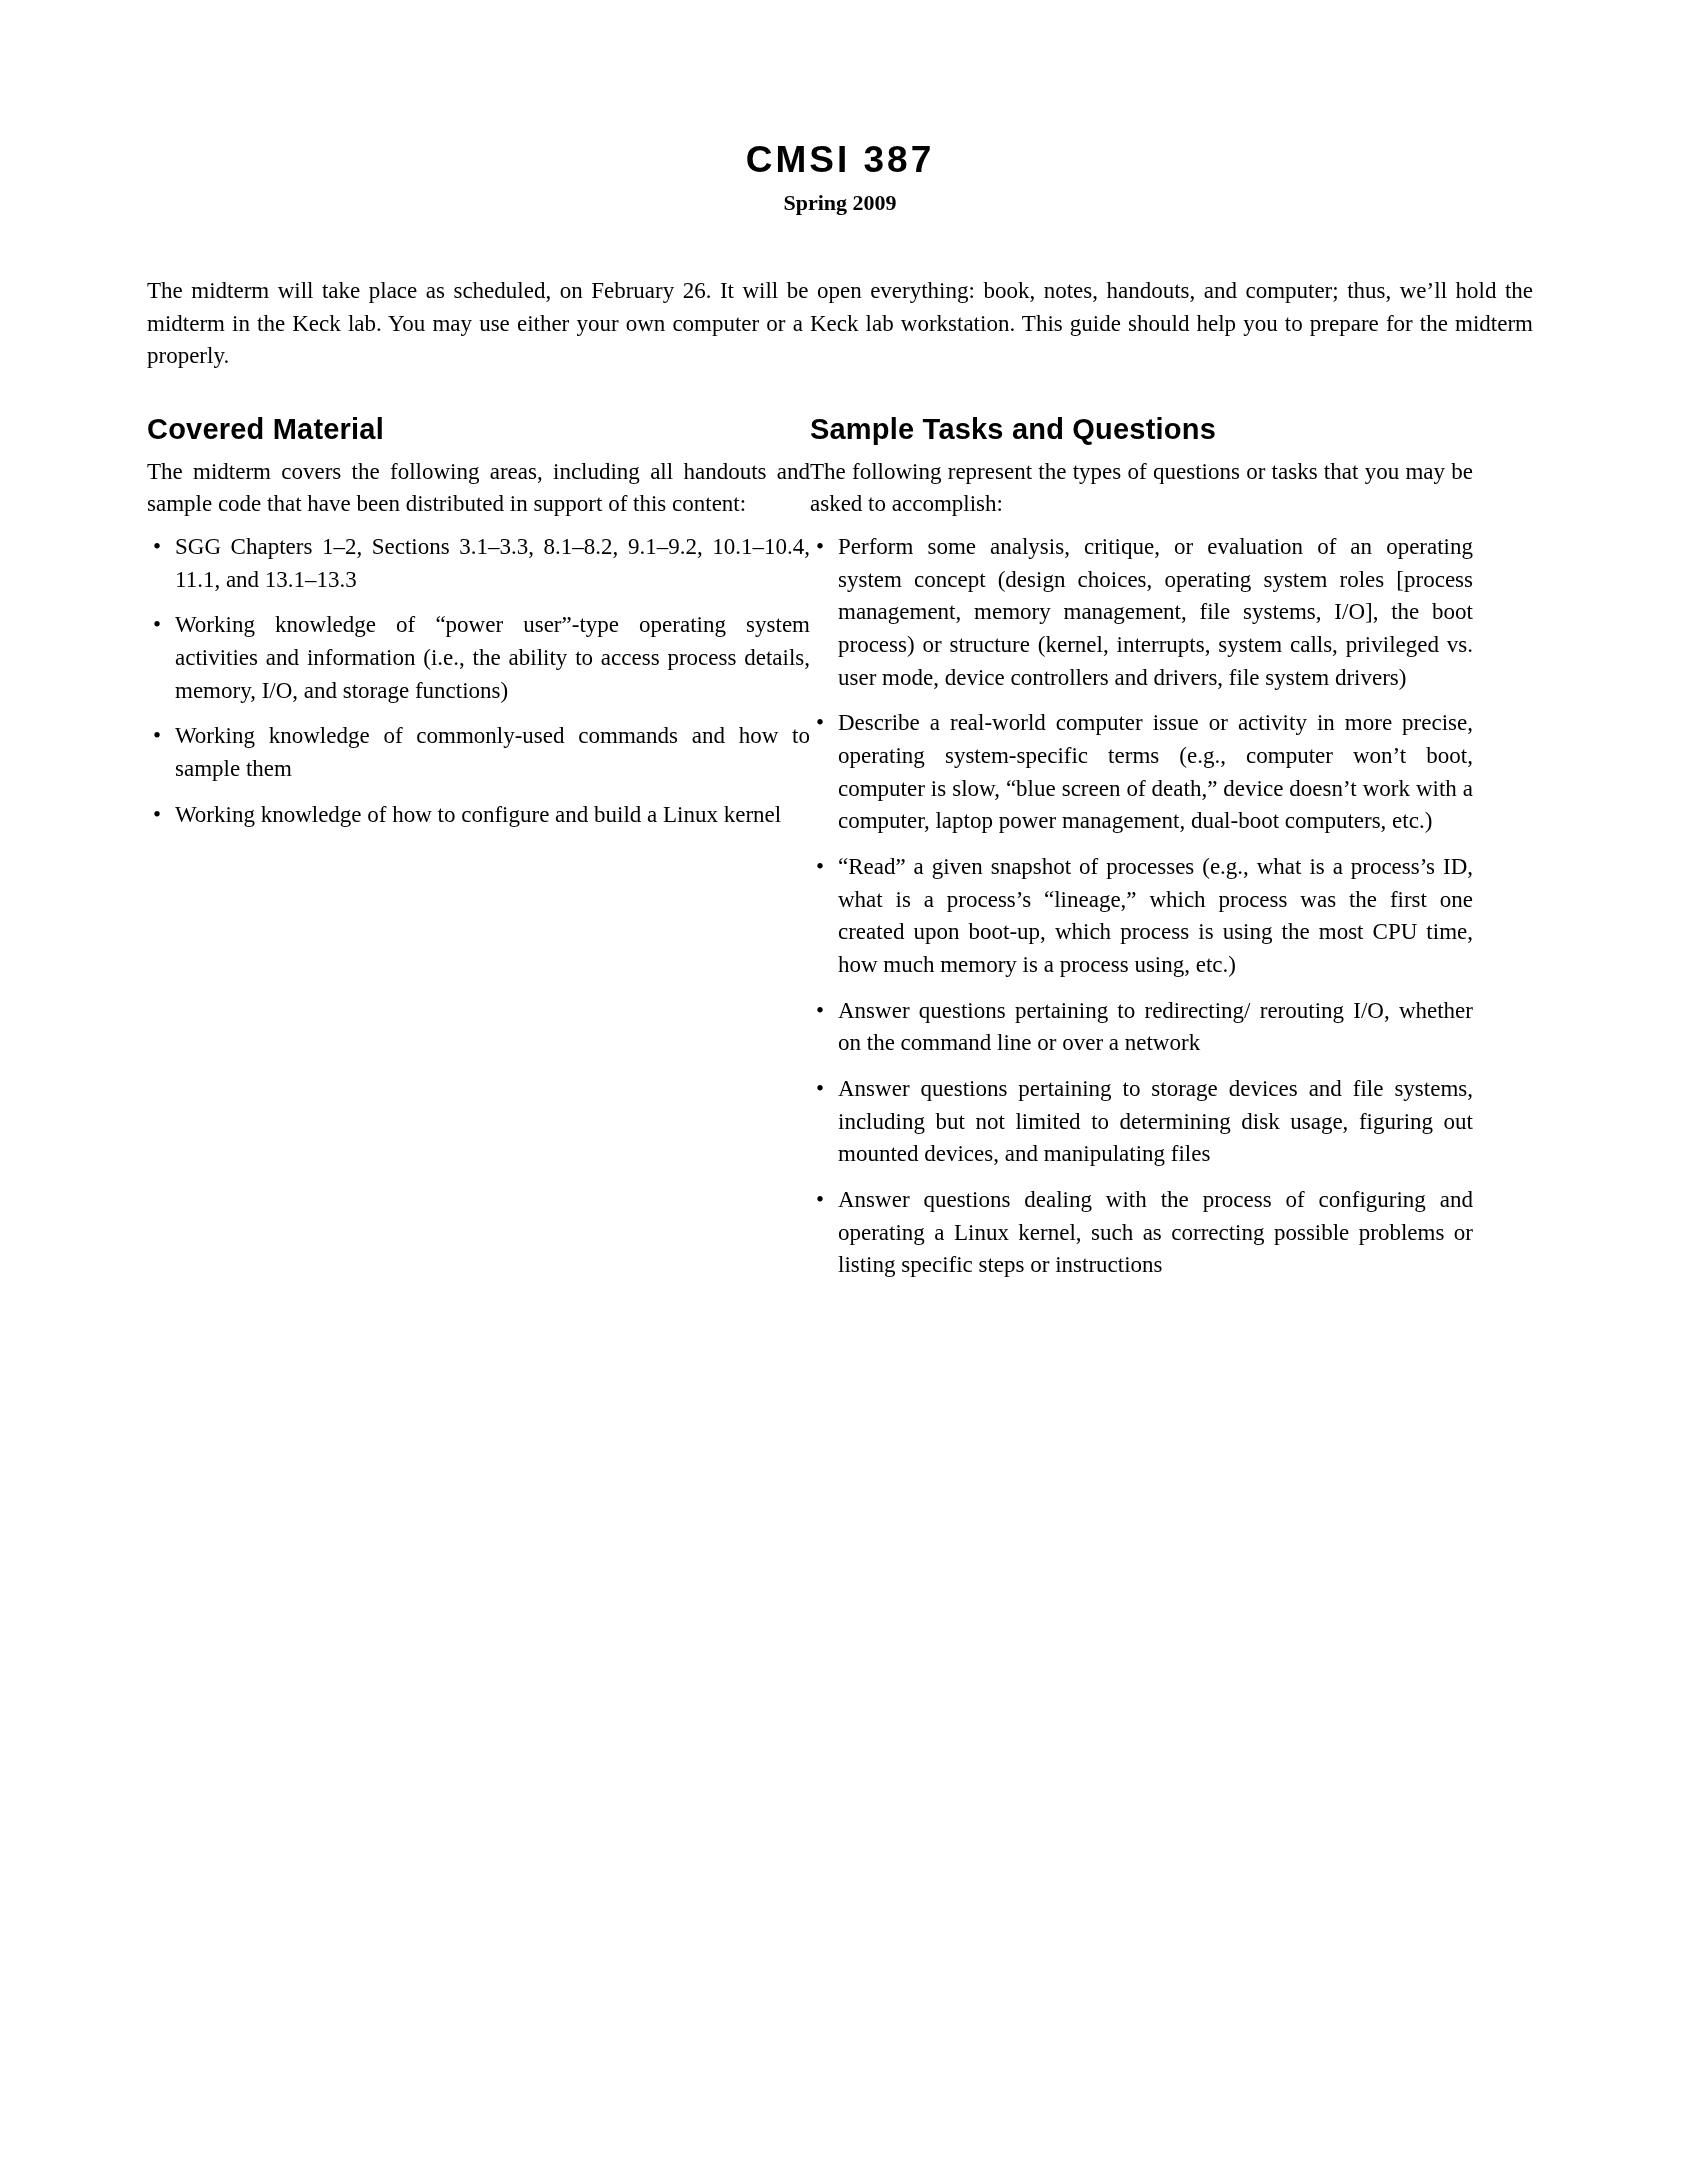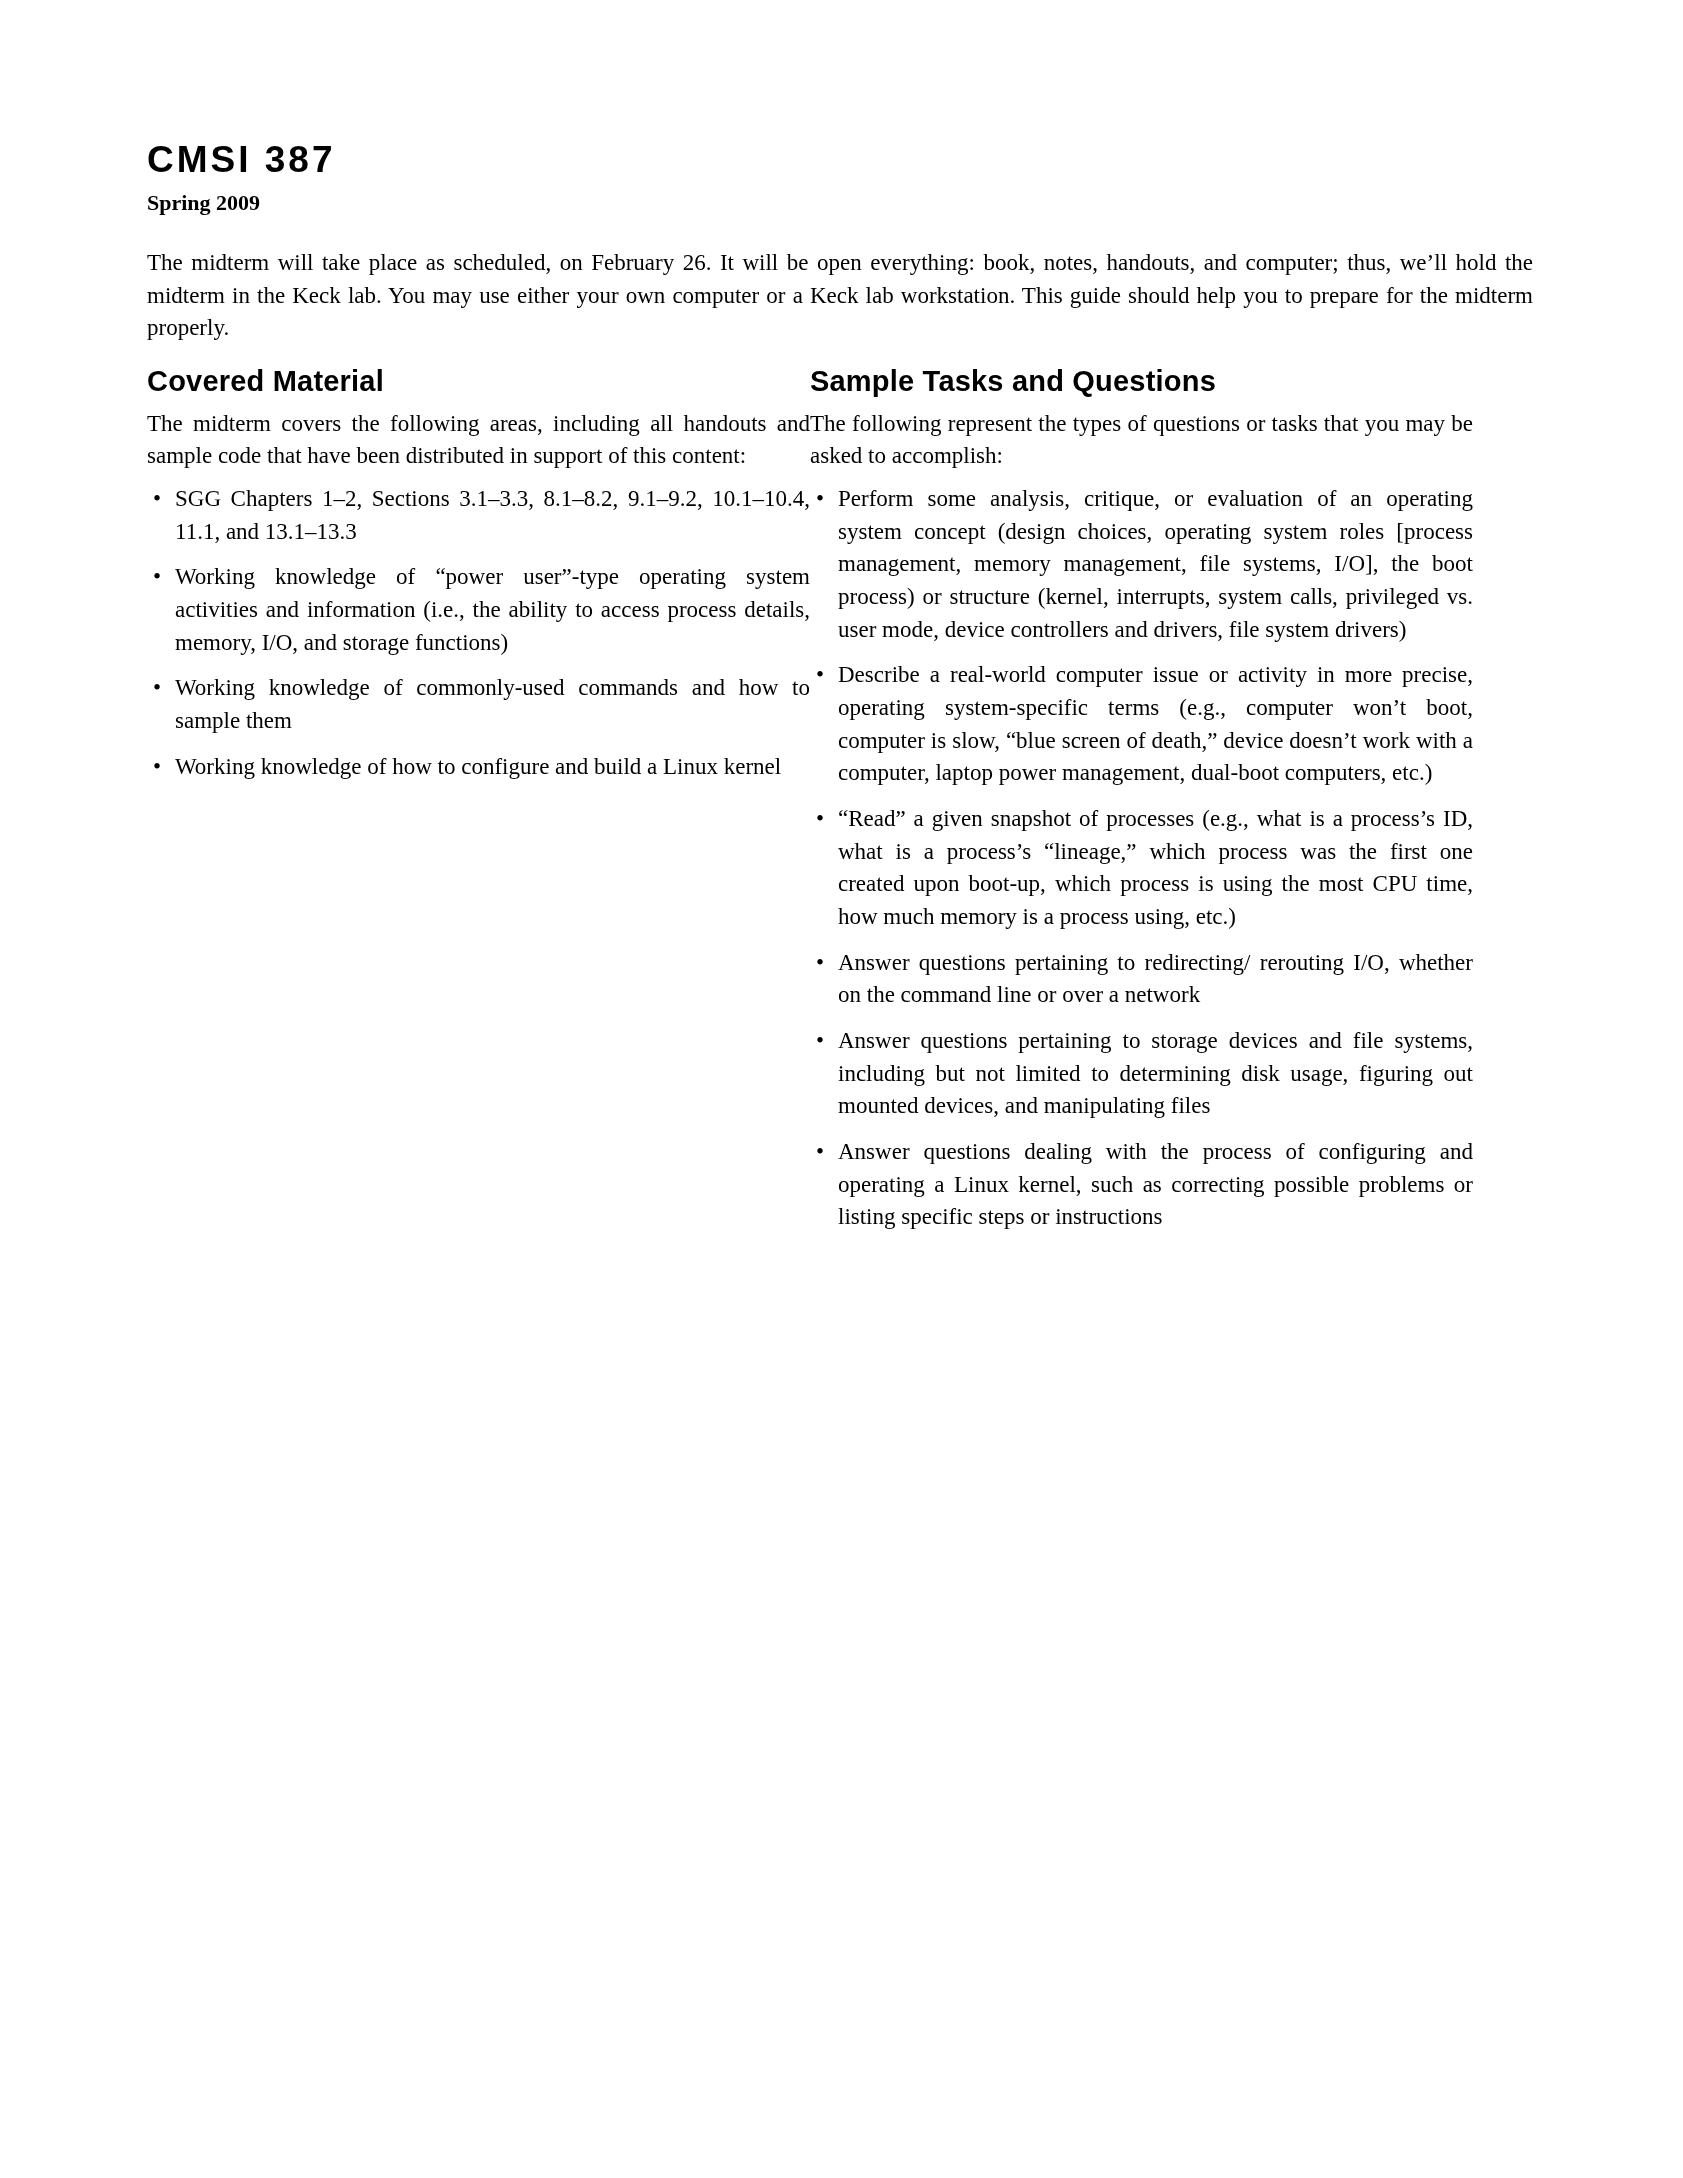--- a/index.html
+++ b/index.html
@@ -25,22 +25,22 @@
   }
   .content {
     position: absolute;
     left: 147px;
     top: 139px;
     width: 1386px;
   }
 
   
   .title-block {
-    text-align: left;
-    margin-bottom: 32px;
+    text-align: center;
+    margin-bottom: 60px;
   }
   .course-code {
     font-family: "Liberation Sans", sans-serif;
     font-weight: bold;
     font-size: 37px;
     letter-spacing: 3px;
     line-height: 1.15;
     margin: 0 0 8px 0;
   }
   .course-name {
@@ -66,21 +66,21 @@
     font-weight: bold;
     font-size: 29px;
     margin: 0 0 10px 0;
     letter-spacing: 0.2px;
   }
 
   .intro-para {
     font-size: 23px;
     line-height: 1.42;
     text-align: justify;
-    margin: 0 0 20px 0;
+    margin: 0 0 40px 0;
     hyphens: auto;
   }
 
   
   .columns {
     display: flex;
   }
   .col {
     width: 663px;
   }

